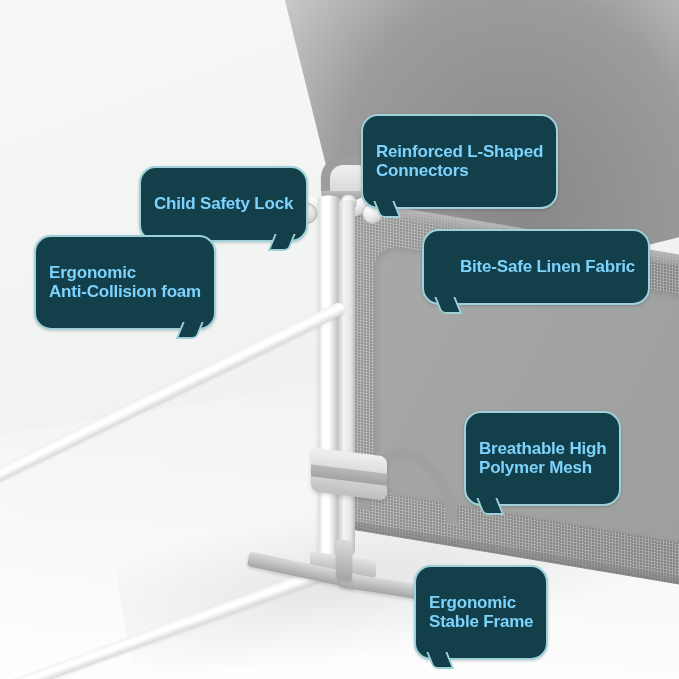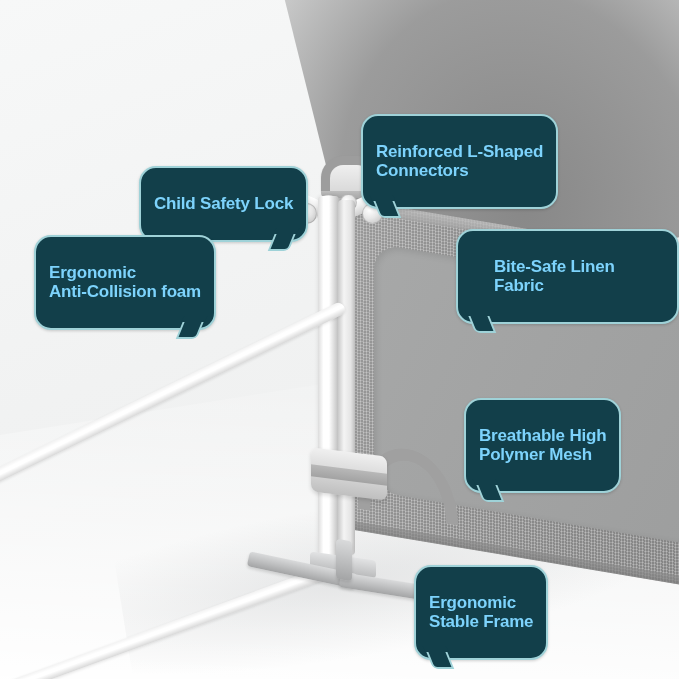--- a/index.html
+++ b/index.html
@@ -337,26 +337,26 @@
     <span>Child Safety Lock</span>
     <span class="tail tail-br"></span>
   </div>
 
   <div class="callout" style="left:34px; top:235px;">
     <span>Ergonomic
 Anti-Collision foam</span>
     <span class="tail tail-br"></span>
   </div>
 
-  <div class="callout" style="left:456px; top:229px;padding-left:36px;">
+  <div class="callout" style="left:422px; top:229px;padding-left:36px;">
     <span>Bite-Safe Linen Fabric</span>
     <span class="tail tail-bl"></span>
   </div>
 
-  <div class="callout" style="left:464px; top:398px;">
+  <div class="callout" style="left:464px; top:411px;">
     <span>Breathable High
 Polymer Mesh</span>
     <span class="tail tail-bl"></span>
   </div>
 
 
   <div class="callout" style="left:414px; top:565px;">
     <span>Ergonomic
 Stable Frame</span>
     <span class="tail tail-bl"></span>

